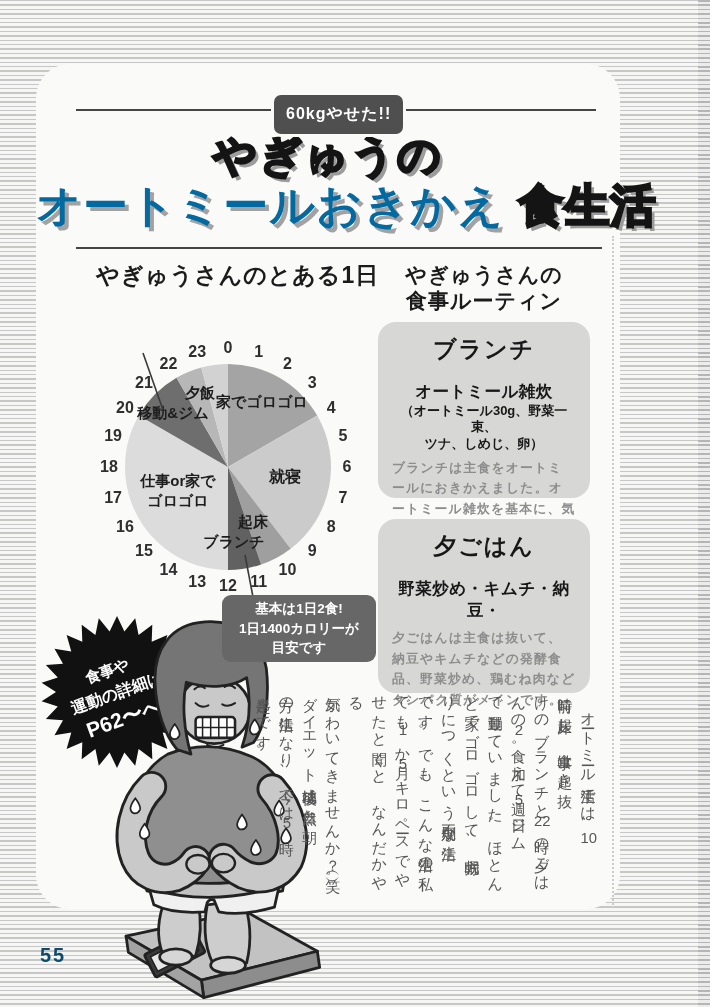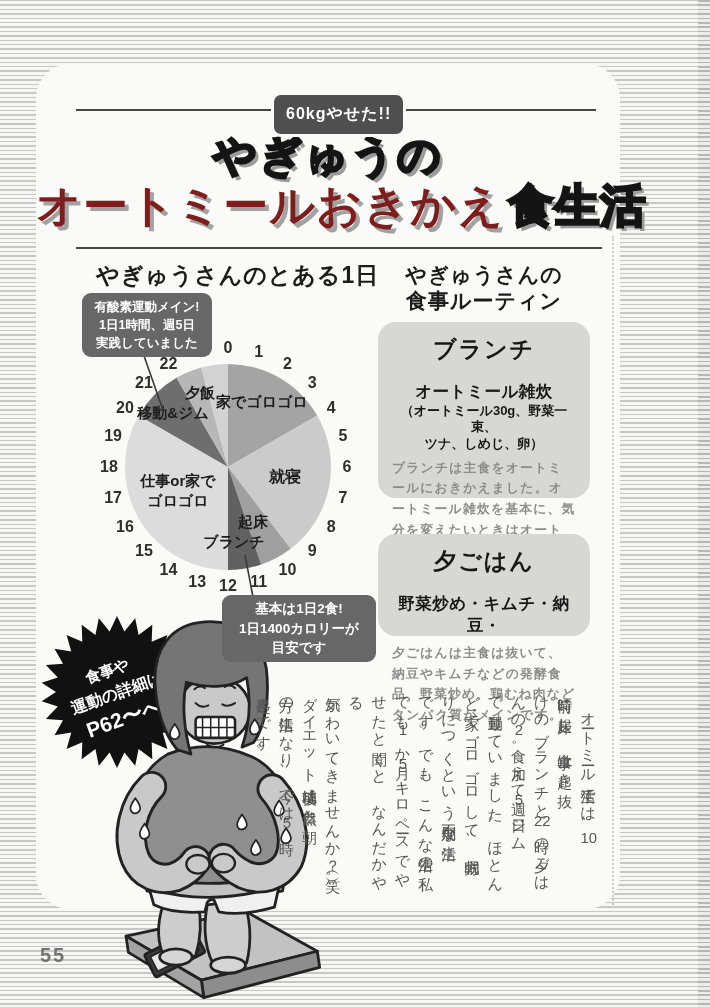--- a/index.html
+++ b/index.html
@@ -19,83 +19,78 @@
   .badge{position:absolute;left:238px;top:31px;background:#4f4f4f;color:#fff;
     font-weight:bold;font-size:16px;padding:9px 12px;border-radius:7px;
     box-shadow:0 0 0 3px #fafaf9;letter-spacing:1px;z-index:3;}
   .badge-tip{position:absolute;left:288px;top:55px;width:0;height:0;z-index:3;
     border-left:8px solid transparent;border-right:8px solid transparent;border-top:10px solid #4f4f4f;}
   .title1{position:absolute;left:0;top:63px;width:100%;text-align:center;
     font-size:43px;font-weight:700;color:#fff;letter-spacing:2px;
     -webkit-text-stroke:2.6px #141414;text-shadow:4px 4px 0 #9c9c9c;}
   .title2{position:absolute;left:0;top:112px;width:100%;text-align:center;
     font-size:45px;font-weight:900;letter-spacing:1px;white-space:nowrap;}
-  .title2 .main{color:#7f1d1d;text-shadow:4px 4px 0 #a2a2a2;}
-  .title2 .accent{color:#737373;-webkit-text-stroke:2.8px #141414;text-shadow:4px 4px 0 #9c9c9c;margin-left:4px;}
+  .title2 .main{color:#0369a1;text-shadow:4px 4px 0 #a2a2a2;}
+  .title2 .accent{color:#737373;-webkit-text-stroke:2.8px #141414;text-shadow:4px 4px 0 #9c9c9c;margin-left:14px;}
   
   .lhead{position:absolute;left:60px;top:196px;font-size:23px;font-weight:900;color:#1b1b1b;letter-spacing:1px;}
   .rhead{position:absolute;left:342px;top:198px;width:212px;text-align:center;
     font-size:21px;font-weight:900;color:#1b1b1b;letter-spacing:1px;line-height:1.25;}
   
   .callout{position:absolute;background:#676767;color:#fff;font-weight:bold;
     border-radius:9px;text-align:center;line-height:1.45;z-index:4;}
   .co1{left:46px;top:229px;width:126px;font-size:12.5px;padding:5px 2px;}
   .co2{left:186px;top:531px;width:150px;font-size:13.5px;padding:4px 2px;}
   
   .pie-wrap{position:absolute;left:52px;top:270px;width:290px;height:320px;}
   .plabel{font-weight:bold;fill:#1d1d1d;}
   .ptick{font-weight:bold;fill:#2e2e2e;font-size:16px;}
   
   .card{position:absolute;left:342px;width:212px;background:#d7d7d6;border-radius:18px;
     text-align:center;padding:10px 14px;box-sizing:border-box;}
   .card1{top:258px;height:176px;}
-  .card2{top:470px;height:102px;}
+  .card2{top:455px;height:174px;}
   .card .ct{font-size:23px;font-weight:900;color:#171717;letter-spacing:2px;margin-top:2px;}
   .card .dish{font-size:16.5px;font-weight:900;color:#171717;margin-top:16px;letter-spacing:0.5px;}
   .card .note{font-size:13px;font-weight:900;color:#171717;line-height:1.25;}
   .card .body{font-size:12.8px;color:#8d8d8d;text-align:left;line-height:1.62;
     letter-spacing:1.2px;margin-top:6px;font-weight:bold;}
   .dotline{position:absolute;left:576px;top:172px;height:672px;border-left:2px dotted #cccccc;}
   
   .burst{position:absolute;left:1px;top:548px;width:160px;height:160px;z-index:2;}
   .burst text{fill:#fff;font-weight:900;text-anchor:middle;}
   
   .person{position:absolute;left:64px;top:551px;width:226px;height:400px;z-index:3;}
   
   .essay{position:absolute;right:20px;top:622px;height:214px;z-index:4;
     writing-mode:vertical-rl;color:#565656;font-size:15px;letter-spacing:1px;}
   .ecol{line-height:23.2px;height:214px;}
   .ecol:first-child{text-indent:1.05em;}
   .tcy{text-combine-upright:all;-webkit-text-combine:horizontal;}
   
-  .pnum{position:absolute;left:40px;top:944px;font-size:20px;font-weight:bold;color:#737373;letter-spacing:2px;}
+  .pnum{position:absolute;left:40px;top:944px;font-size:20px;font-weight:bold;color:#0c4a6e;letter-spacing:2px;}
 </style>
 </head>
 <body>
 
 <div class="edge-shade"></div>
 
 <div class="page">
 
   <div class="rule rule1"></div>
   <div class="badge">60kgやせた!!</div>
   <div class="badge-tip"></div>
   <div class="title1">やぎゅうの</div>
   <div class="title2">
     <span class="main">オートミールおきかえ</span><span class="accent">食生活</span>
   </div>
   <div class="rule rule2"></div>
 
   <div class="lhead">やぎゅうさんのとある1日</div>
 
-  <div class="callout co1">
-    <div>有酸素運動メイン!</div>
-    <div>1日1時間、週5日</div>
-    <div>実践していました</div>
-  </div>
 
   <svg class="pie-wrap" viewBox="0 0 290 320">
     <g id="pie-g">
         <path d="M 140,133 L 140.0,30.0 A 103,103 0 0 1 229.2,81.5 Z" fill="#a4a4a4"></path>
         <path d="M 140,133 L 229.2,81.5 A 103,103 0 0 1 202.7,214.7 Z" fill="#cbcbcb"></path>
         <path d="M 140,133 L 202.7,214.7 A 103,103 0 0 1 173.1,230.5 Z" fill="#9f9f9f"></path>
         <path d="M 140,133 L 173.1,230.5 A 103,103 0 0 1 140.0,236.0 Z" fill="#616161"></path>
         <path d="M 140,133 L 140.0,236.0 A 103,103 0 0 1 50.8,81.5 Z" fill="#dcdcdc"></path>
         <path d="M 140,133 L 50.8,81.5 A 103,103 0 0 1 88.5,43.8 Z" fill="#6e6e6e"></path>
         <path d="M 140,133 L 88.5,43.8 A 103,103 0 0 1 113.3,33.5 Z" fill="#b7b7b7"></path>

